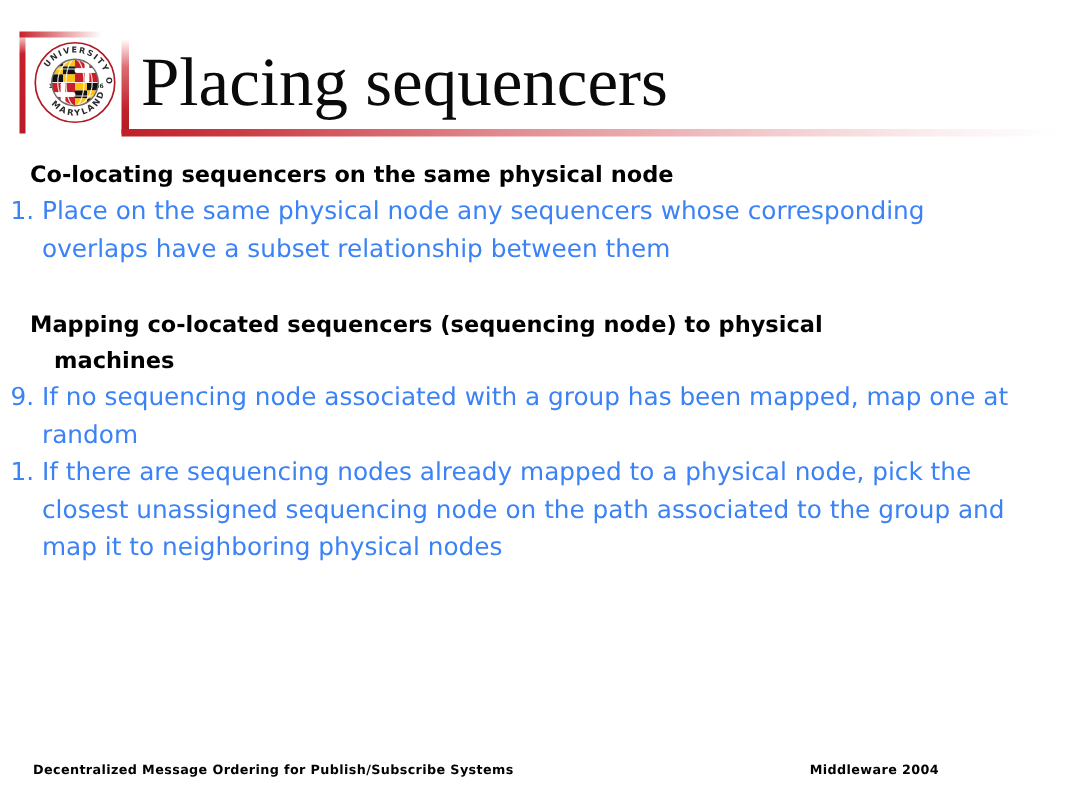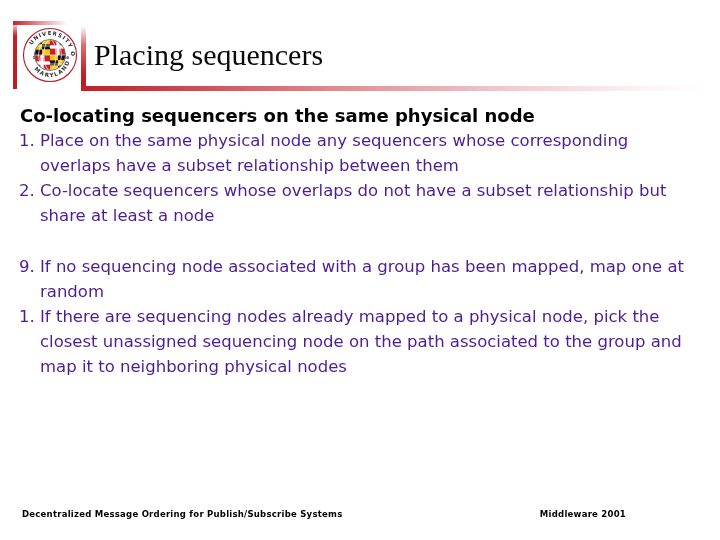--- a/index.html
+++ b/index.html
@@ -59,55 +59,55 @@
     left: 21px; top: 26px;
     width: 58px; height: 58px;
   }
   #umd-seal svg { display: block; }
 
   
   #page-title {
     position: absolute;
     left: 94px; top: 33px;
     font-family: "Liberation Serif", "DejaVu Serif", serif;
-    font-size: 30px;
+    font-size: 46px;
     line-height: 44px;
     font-weight: 400;
     color: #0a0a0a;
     white-space: nowrap;
     letter-spacing: 0px;
   }
 
   
   #slide-body {
     position: absolute;
     left: 0; top: 104px;
     width: 720px;
   }
   .block { padding: 0; margin: 0; }
 
   .block-heading {
     font-family: "DejaVu Sans", sans-serif;
     font-weight: bold;
-    font-size: 18px;
+    font-size: 15px;
     line-height: 24px;
     color: #000000;
     margin: 0;
     padding-left: 20px;
     padding-right: 36px;
   }
   .block-heading .wrap-indent { padding-left: 16px; display: inline-block; }
 
   .item-list { margin: 0; padding: 0; list-style: none; }
   .item-list li {
     font-family: "DejaVu Sans", sans-serif;
     font-size: 16.5px;
     line-height: 25px;
-    color: #4c1d95;
-    padding-left: 40px;
+    color: #3b82f6;
+    padding-left: 28px;
     padding-right: 30px;
     text-indent: -21px;
     margin: 0;
   }
   .gap { height: 26px; }
 
   
   #slide-footer {
     position: absolute;
     left: 0; top: 509px;
@@ -212,31 +212,31 @@
   <div id="page-title">Placing sequencers</div>
   <div id="title-rule"></div>
 </div>
 
 <div id="slide-body">
 
   <div class="block">
     <div class="block-heading">Co-locating sequencers on the same physical node</div>
     <ul class="item-list">
       <li>1. Place on the same physical node any sequencers whose corresponding overlaps have a subset relationship between them</li>
-      <li>2. Co-locate sequencers whose overlaps do not have a subset relationship but share at least a node</li>
     </ul>
   </div>
 
   <div class="gap"></div>
 
   <div class="block">
+    <div class="block-heading"><span>Mapping co-located sequencers (sequencing node) to physical</span><br><span class="wrap-indent">machines</span></div>
     <ul class="item-list">
       <li>9. If no sequencing node associated with a group has been mapped, map one at random</li>
       <li>1. If there are sequencing nodes already mapped to a physical node, pick the closest unassigned sequencing node on the path associated to the group and map it to neighboring physical nodes</li>
     </ul>
   </div>
 
 </div>
 
 <div id="slide-footer">
   <div class="footer-text" id="footer-left">Decentralized Message Ordering for Publish/Subscribe Systems</div>
-  <div class="footer-text" id="footer-right">Middleware 2001</div>
+  <div class="footer-text" id="footer-right">Middleware 2004</div>
 </div>
 
 </body></html>

